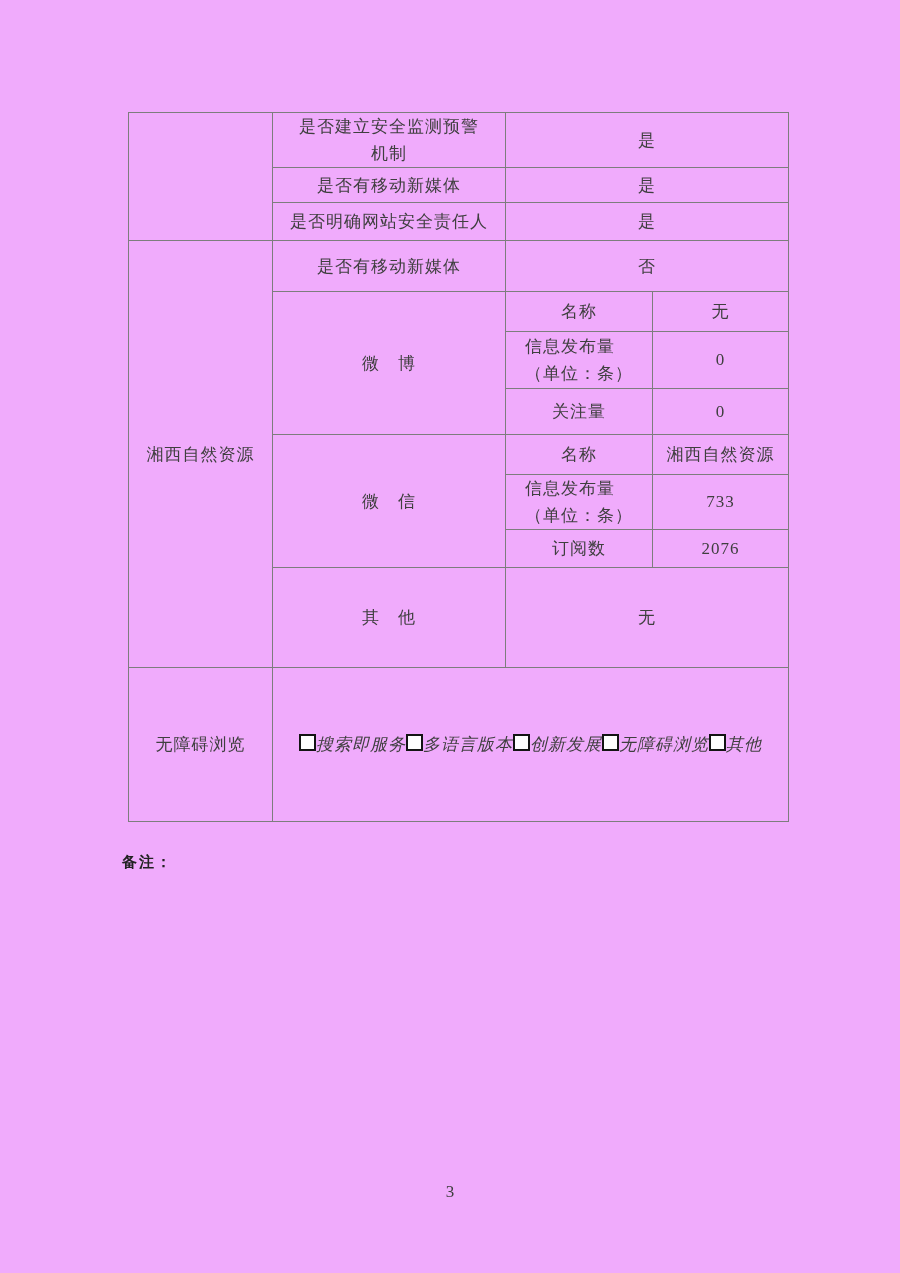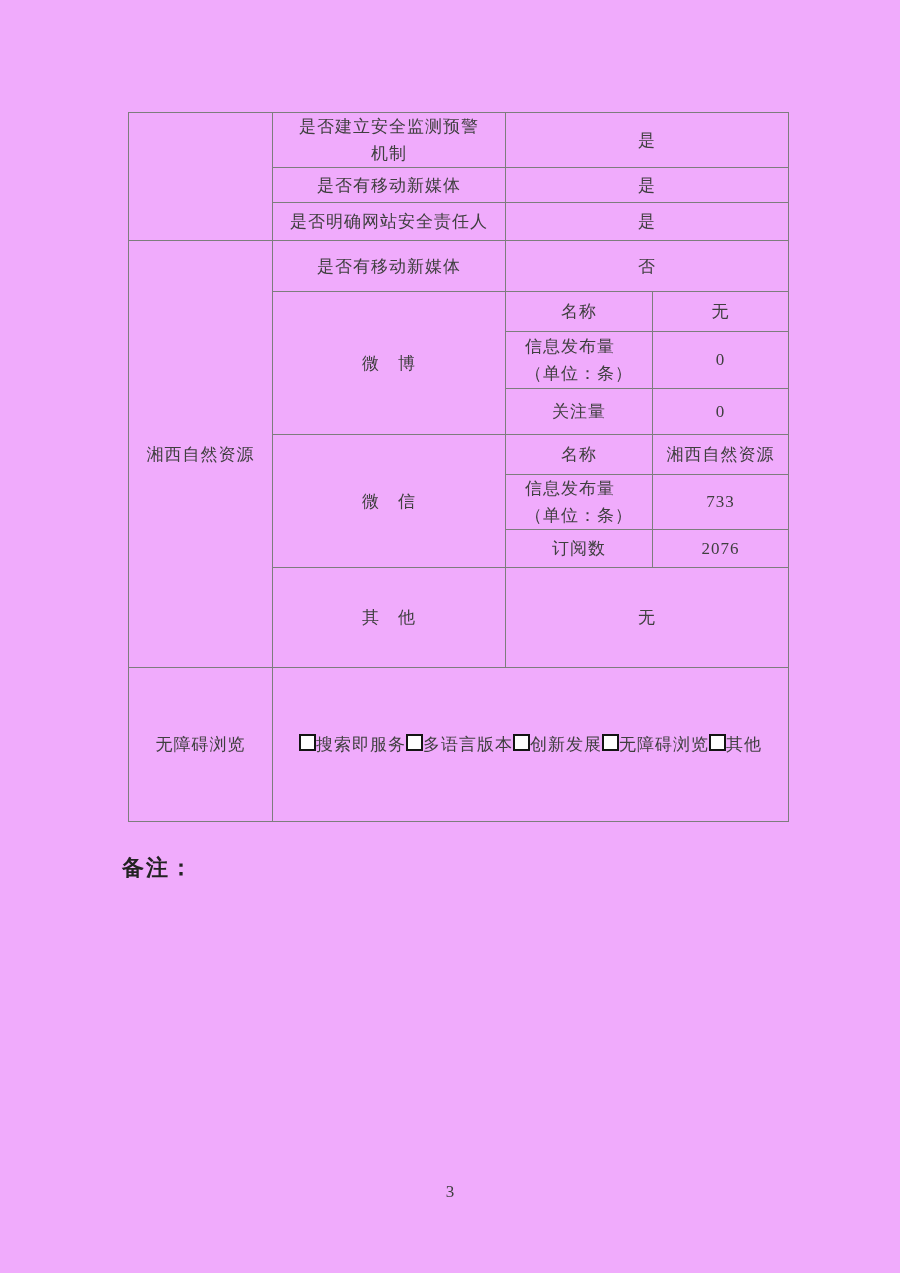--- a/index.html
+++ b/index.html
@@ -34,34 +34,34 @@
   .posts-label{
     display:inline-block;
     text-align:left;
     line-height:27px;
   }
   td.checkbox-cell{
     vertical-align:top;
     padding-top:45px;
     text-align:center;
   }
-  .opt{white-space:nowrap;}
+  .opt{white-space:nowrap;font-style:italic;}
   .cb{
     display:inline-block;
     width:13px;height:13px;
     border:2px solid #141414;
     vertical-align:-1px;
     background:#fefefe;
   }
   .notes{
     position:absolute;
     left:122px;top:853px;
     font-family:"Liberation Sans","DejaVu Sans",sans-serif;
     font-weight:700;
-    font-size:22px;
+    font-size:15px;
     letter-spacing:2px;
     color:#222222;
   }
   .page-number{
     position:absolute;
     left:0;top:1182px;
     width:900px;
     text-align:center;
     font-size:17px;
     color:#3f3f3f;

